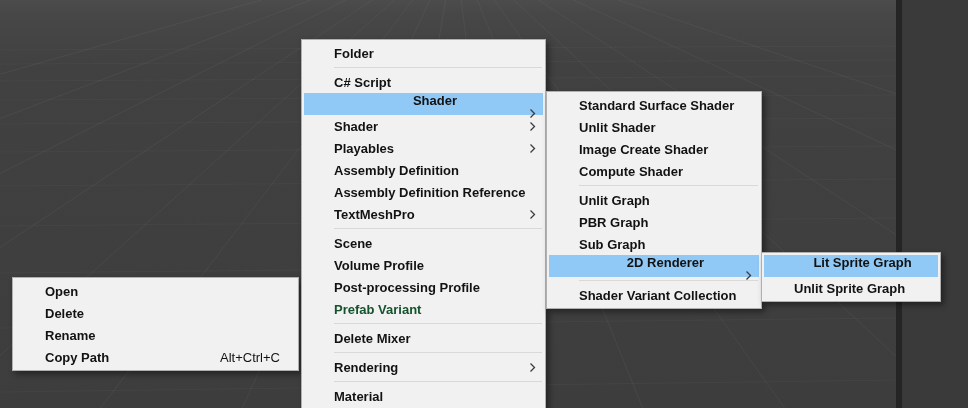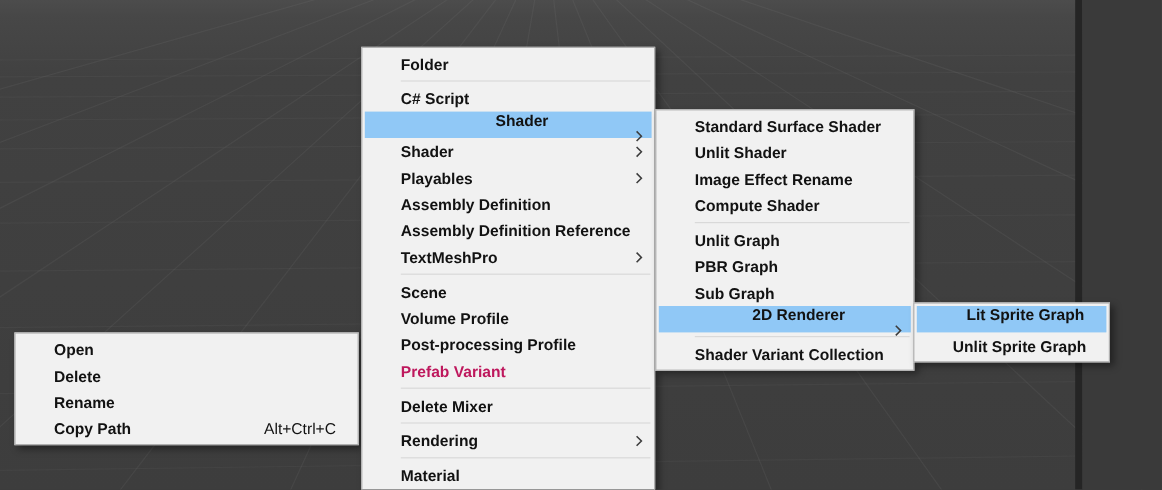--- a/index.html
+++ b/index.html
@@ -35,31 +35,31 @@
     white-space: nowrap;
   }
   .mi .lbl { flex: 0 0 auto; font-weight: bold; }
   .mi .shortcut { margin-left: auto; padding-right: 9px; }
   .mi .arrow {
     margin-left: auto;
     display: flex;
     align-items: center;
   }
   .mi.highlighted { background: #90c8f6; flex-direction: column; }
-  .mi.disabled { color: #be185d; }
+  .mi.disabled { color: #14532d; }
   .sep {
     height: 1px;
     background: #d9d9d9;
     margin: 3px 1px 3px 30px;
   }
 
   #menu-context   { left: 12px;  top: 277px; width: 287px; z-index: 10; }
   #menu-create    { left: 301px; top: 39px;  width: 245px; z-index: 20; }
   #menu-shader    { left: 546px; top: 91px;  width: 216px; z-index: 30; }
-  #menu-renderer2d{ left: 761px; top: 252px; width: 164px; z-index: 40; }
+  #menu-renderer2d{ left: 761px; top: 252px; width: 180px; z-index: 40; }
 </style>
 </head>
 <body>
 
 <div class="viewport">
   <svg width="968" height="408" viewBox="0 0 968 408" aria-hidden="true">
     <defs>
       <linearGradient id="vpbg" x1="0" y1="0" x2="0" y2="1">
         <stop offset="0" stop-color="#4c4c4c"></stop>
         <stop offset="0.035" stop-color="#474747"></stop>
@@ -201,21 +201,21 @@
 </div>
 
 <div class="menu" id="menu-shader">
   <div class="mi">
     <span class="lbl">Standard Surface Shader</span>
   </div>
   <div class="mi">
     <span class="lbl">Unlit Shader</span>
   </div>
   <div class="mi">
-    <span class="lbl">Image Effect Rename</span>
+    <span class="lbl">Image Create Shader</span>
   </div>
   <div class="mi">
     <span class="lbl">Compute Shader</span>
   </div>
   <div class="sep"></div>
   <div class="mi">
     <span class="lbl">Unlit Graph</span>
   </div>
   <div class="mi">
     <span class="lbl">PBR Graph</span>

